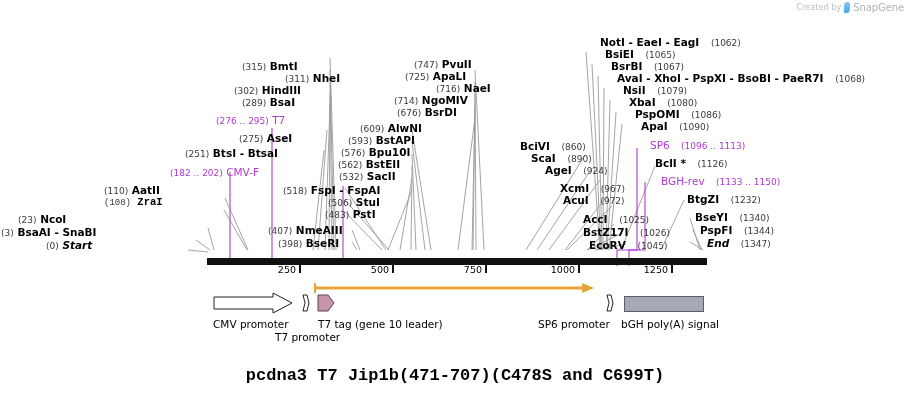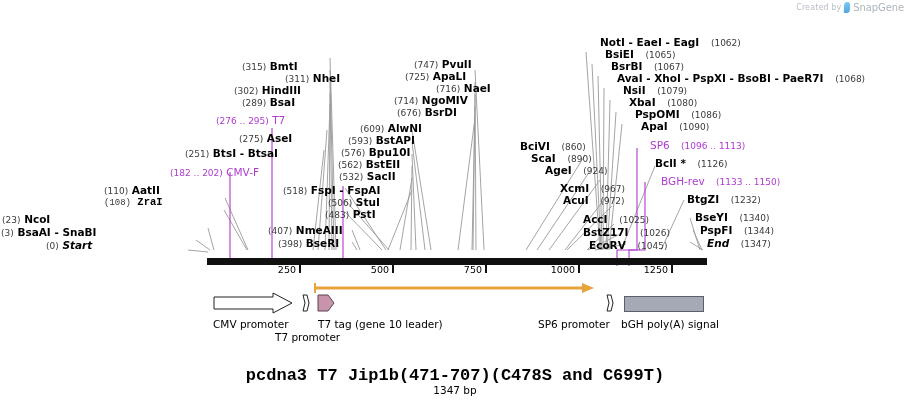--- a/index.html
+++ b/index.html
@@ -276,21 +276,21 @@
       <span class="nm">CMV-F</span>
     </div>
     <div class="lbl" style="left:104px; top:184px;">
       <span class="pos">(110)</span>
       <span class="nm">AatII</span>
     </div>
     <div class="lbl" style="left:104px; top:196px;font-family:Liberation Mono, monospace;">
       <span class="pos">(108)</span>
       <span class="nm">ZraI</span>
     </div>
-    <div class="lbl" style="left:2px; top:213px;">
+    <div class="lbl" style="left:18px; top:213px;">
       <span class="pos">(23)</span>
       <span class="nm">NcoI</span>
     </div>
     <div class="lbl" style="left:1px; top:226px;">
       <span class="pos">(3)</span>
       <span class="nm">BsaAI  - SnaBI</span>
     </div>
     <div class="lbl" style="left:46px; top:239px;">
       <span class="pos">(0)</span>
       <span class="nm ital">Start</span>
@@ -499,16 +499,15 @@
     </svg>
     <div class="feat-label" style="left:538px; top:30px;">SP6 promoter</div>
 
     <div style="position:absolute; left:624px; top:8px; width:78px; height:14px;
                 background:#a3a9b5; border:1px solid #5b6068;"></div>
     <div class="feat-label" style="left:621px; top:30px;">bGH poly(A) signal</div>
   </div>
 
   <div class="title-block">
     <div class="title-main">pcdna3 T7 Jip1b(471-707)(C478S and C699T)</div>
-    <div class="title-sub">1347 bp</div>
   </div>
 
 </div>
 
 </body></html>

